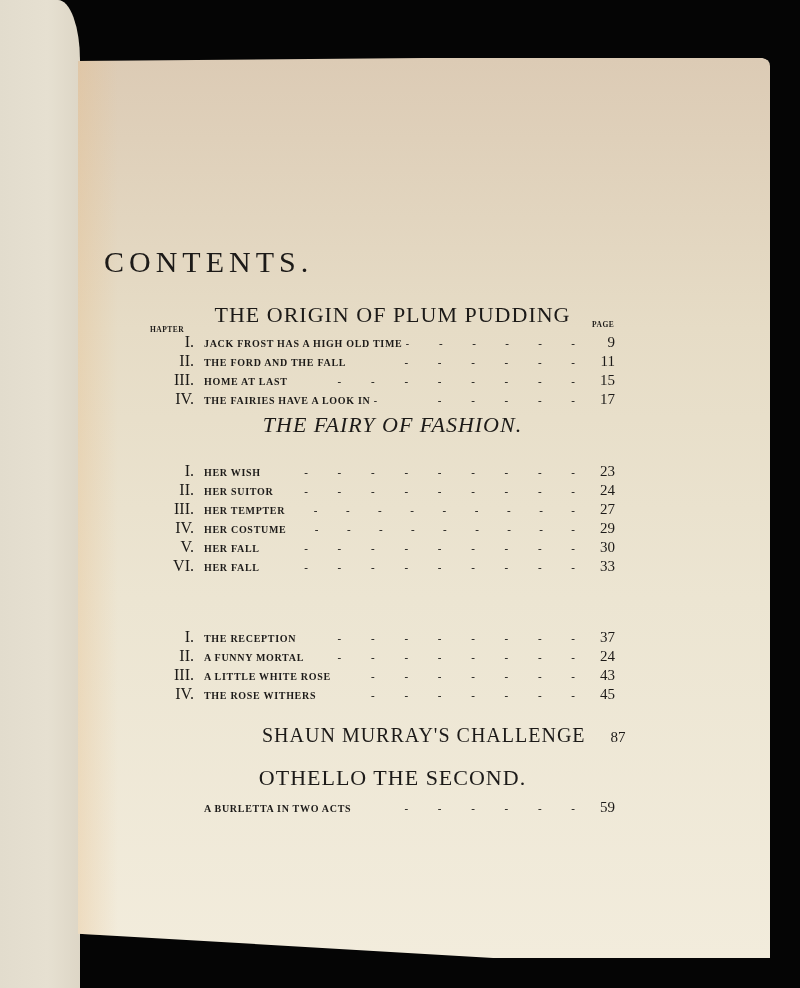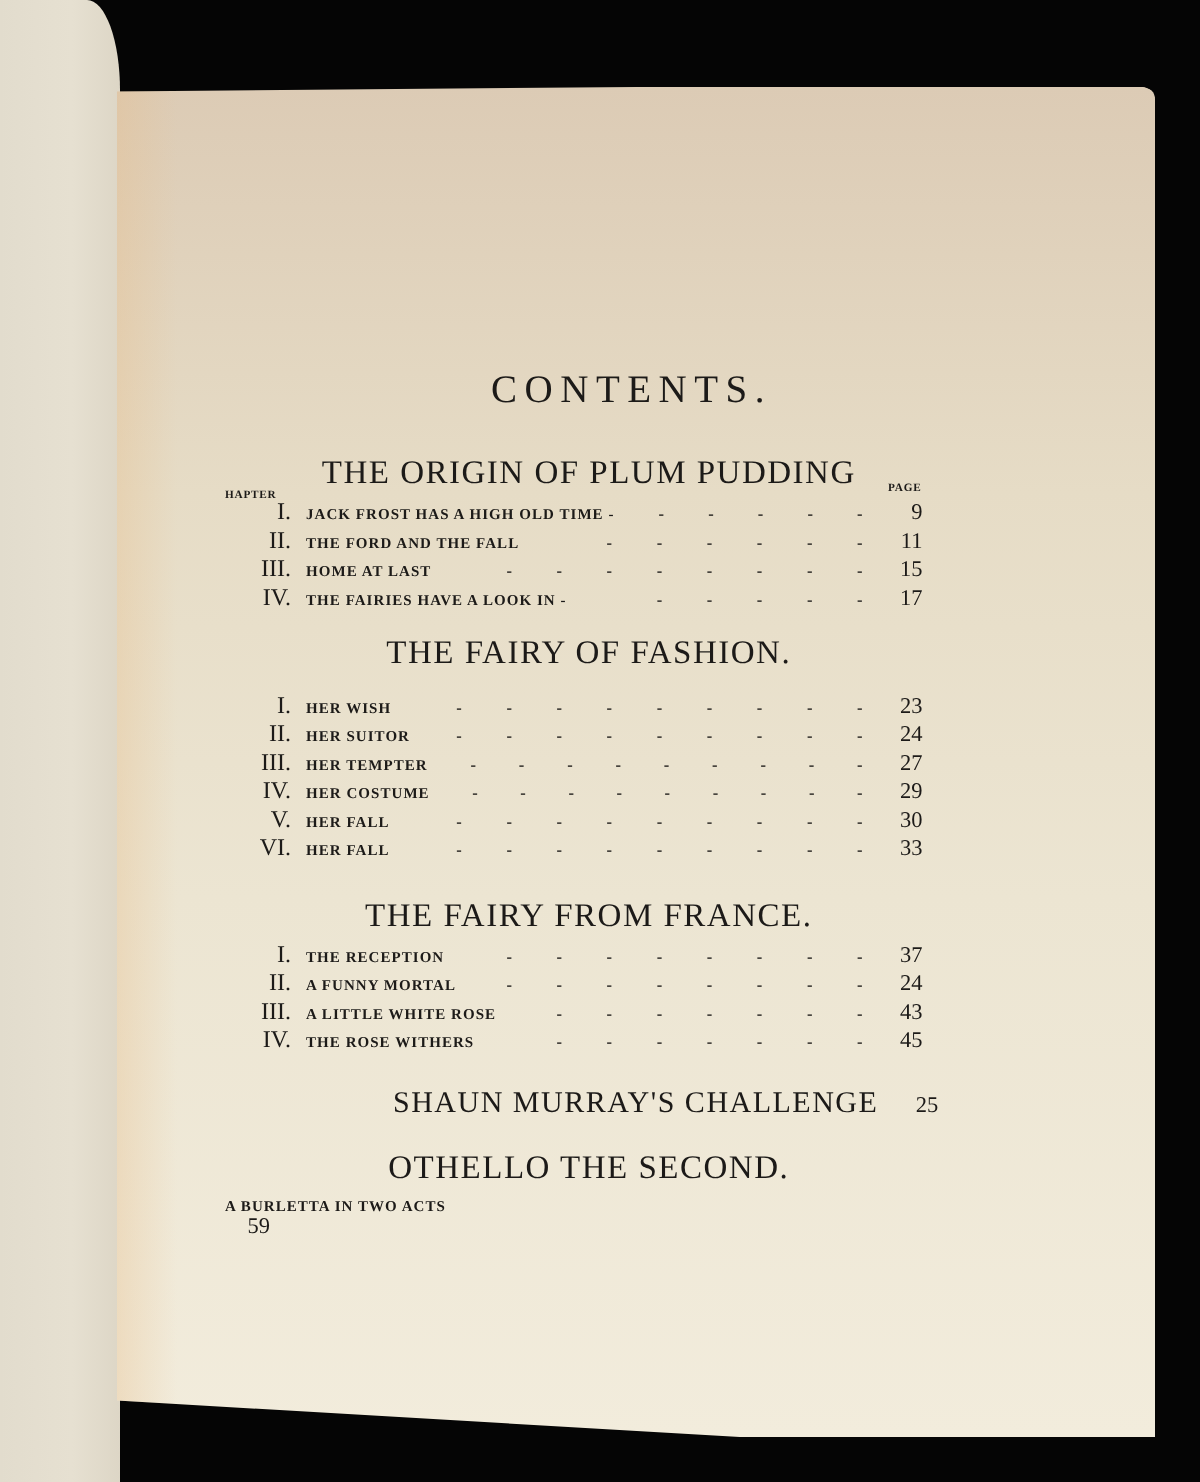--- a/index.html
+++ b/index.html
@@ -23,22 +23,22 @@
     .page::before {
       content: ""; position: absolute; left: 0; top: 0; bottom: 0; width: 40px;
       background: linear-gradient(90deg, rgba(230,190,140,0.35), rgba(230,190,140,0));
     }
     .toc {
       position: absolute; left: 0; top: 0; width: 800px; height: 988px;
       color: #1c1a18;
     }
     .title {
       position: absolute; left: 0; width: 770px; top: 245px;
-      text-align: center; font-size: 26px; letter-spacing: 5px;
-      padding-left: 72px; box-sizing: border-box;
+      font-size: 30px; letter-spacing: 5px;
+      padding-left: 104px; box-sizing: border-box;
     }
     .section-title {
       position: absolute; left: 170px; width: 445px; text-align: center;
       font-size: 22px; letter-spacing: 1px;
     }
     .col-label {
       position: absolute; font-size: 7.5px; font-weight: bold; letter-spacing: 0.5px;
     }
     .row {
       position: absolute; left: 150px; width: 465px; height: 20px;
@@ -129,21 +129,21 @@
     <span class="leader">
         <span>-</span>
         <span>-</span>
         <span>-</span>
         <span>-</span>
         <span>-</span>
       </span>
     <span class="page-num">17</span>
   </div>
 
-  <div class="section-title" style="top:422px;">THE FAIRY OF FASHION.</div>
+  <div class="section-title" style="top:412px;font-style:italic;">THE FAIRY OF FASHION.</div>
   <div class="row" style="top:462px;">
     <span class="num">I.</span>
     <span class="label">HER WISH</span>
     <span class="leader">
         <span>-</span>
         <span>-</span>
         <span>-</span>
         <span>-</span>
         <span>-</span>
         <span>-</span>
@@ -227,21 +227,20 @@
         <span>-</span>
         <span>-</span>
         <span>-</span>
         <span>-</span>
         <span>-</span>
         <span>-</span>
       </span>
     <span class="page-num">33</span>
   </div>
 
-  <div class="section-title" style="top:597px;">THE FAIRY FROM FRANCE.</div>
   <div class="row" style="top:628px;">
     <span class="num">I.</span>
     <span class="label">THE RECEPTION</span>
     <span class="leader">
         <span>-</span>
         <span>-</span>
         <span>-</span>
         <span>-</span>
         <span>-</span>
         <span>-</span>
@@ -293,25 +292,25 @@
       </span>
     <span class="page-num">45</span>
   </div>
 
   <div class="big-row" style="top:724px;">
     <span class="label-big">SHAUN MURRAY'S CHALLENGE</span>
     <span class="leader">
         <span>-</span>
         <span>-</span>
       </span>
-    <span class="page-num">25</span>
+    <span class="page-num">87</span>
   </div>
 
   <div class="section-title" style="top:765px;">OTHELLO THE SECOND.</div>
-  <div class="row" style="top:799px;flex-direction:column;">
+  <div class="row" style="top:799px;">
     <span class="num"></span>
     <span class="label">A BURLETTA IN TWO ACTS</span>
     <span class="leader">
         <span>-</span>
         <span>-</span>
         <span>-</span>
         <span>-</span>
         <span>-</span>
         <span>-</span>
       </span>

